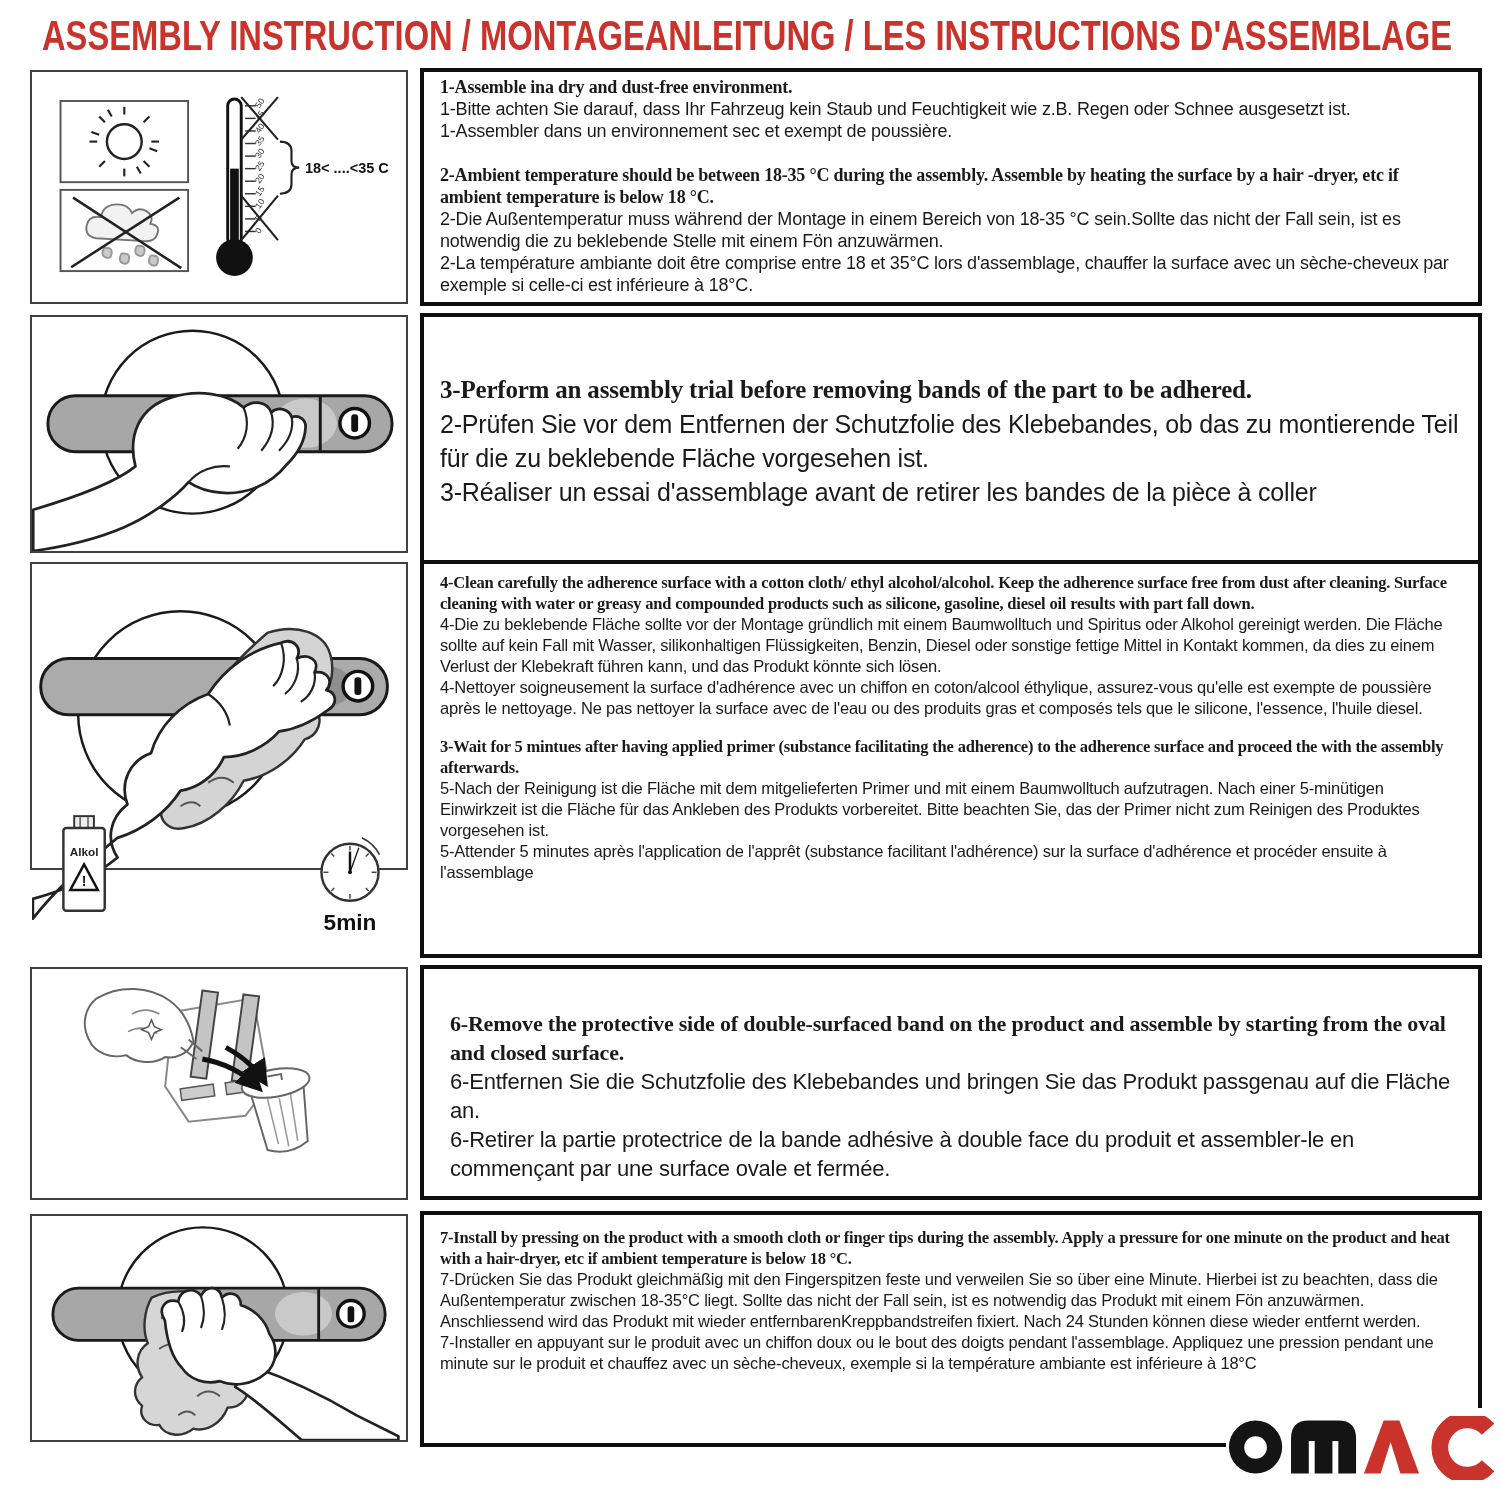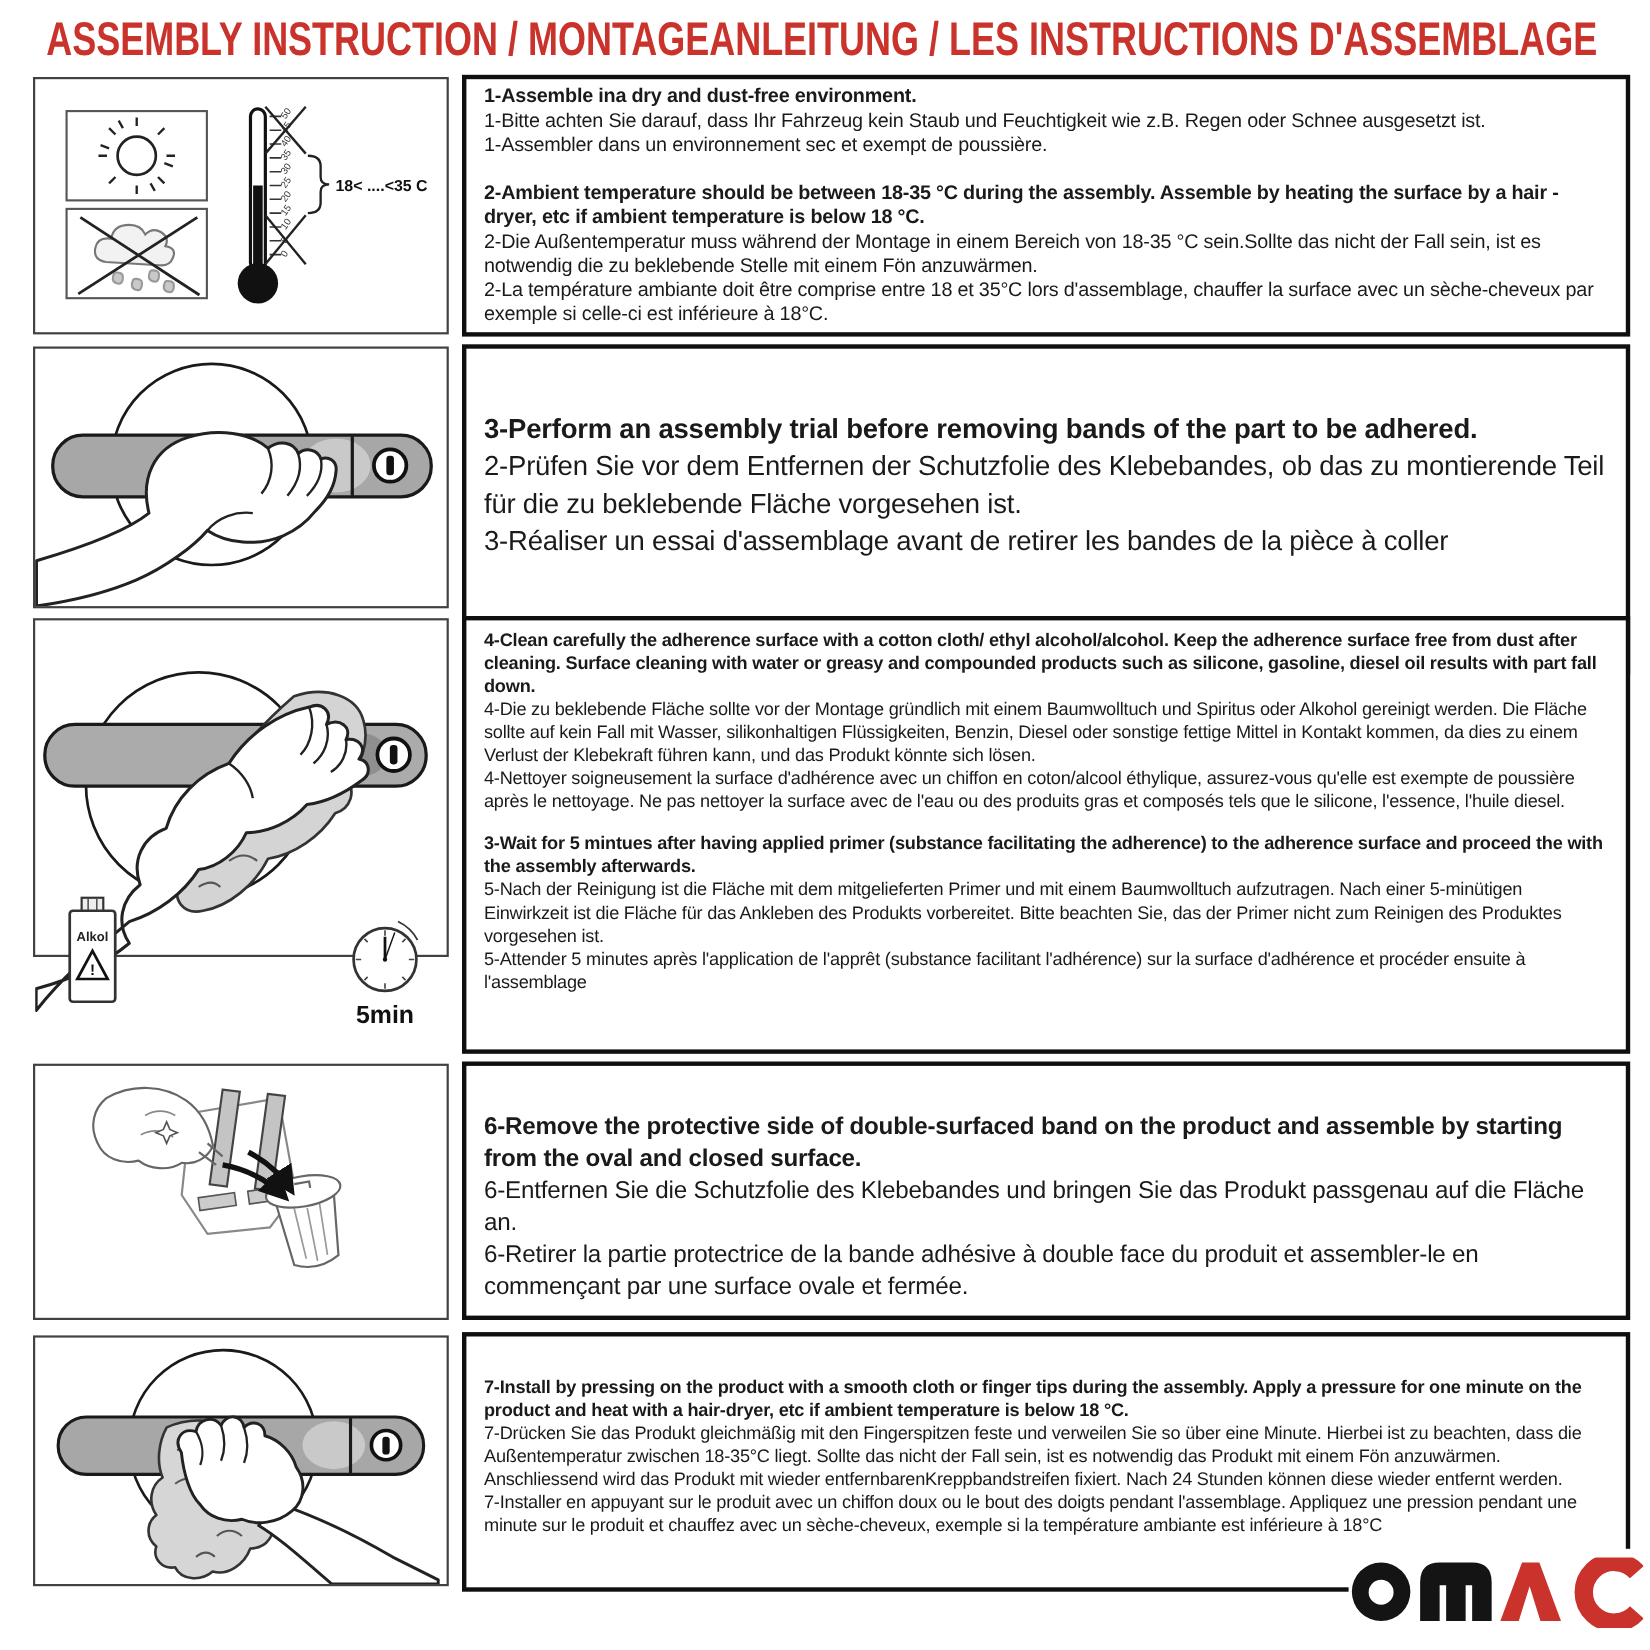--- a/index.html
+++ b/index.html
@@ -5,30 +5,30 @@
   html,body{margin:0;padding:0;background:#ffffff;}
   body{position:relative;width:1500px;height:1500px;overflow:hidden;
        font-family:"Liberation Sans",sans-serif;color:#1a1a1a;}
   .abs{position:absolute;}
   
   .ibox{left:30px;width:378px;border:2px solid #414141;background:#fff;box-sizing:border-box;}
   
   .tbox{left:420px;width:1062px;border:4px solid #0f0f0f;background:#fff;box-sizing:border-box;
         padding:4px 14px 0 16px;letter-spacing:-0.2px;}
   .tbox p{margin:0;}
-  .b{font-weight:700;}
+  .b{font-weight:700;font-family:Liberation Serif, serif;}
   .s1 p{font-size:18px;line-height:22px;}
   .s1 .gap{margin-top:22px;}
   .s2{padding-top:56px;}
   .s2 p{font-size:25px;line-height:34px;}
   .s3 p{font-size:16.5px;line-height:21px;}
   .s3 .gap{margin-top:17px;}
   .s4{padding-top:40px;}
-  .s4 p{font-size:22px;line-height:29px;}
-  .s5{padding-top:36px;}
+  .s4 p{font-size:22px;line-height:29px;margin-left:10px;}
+  .s5{padding-top:12px;}
   .s5 p{font-size:16.5px;line-height:21px;}
   svg{display:block;}
   .logo{left:1226px;top:1408px;width:274px;height:80px;background:#fff;
         display:flex;align-items:center;z-index:5;}
   text{font-family:"Liberation Sans",sans-serif;}
 </style>
 </head>
 <body>
 
 <div class="abs" style="left:42px;top:8px;">

